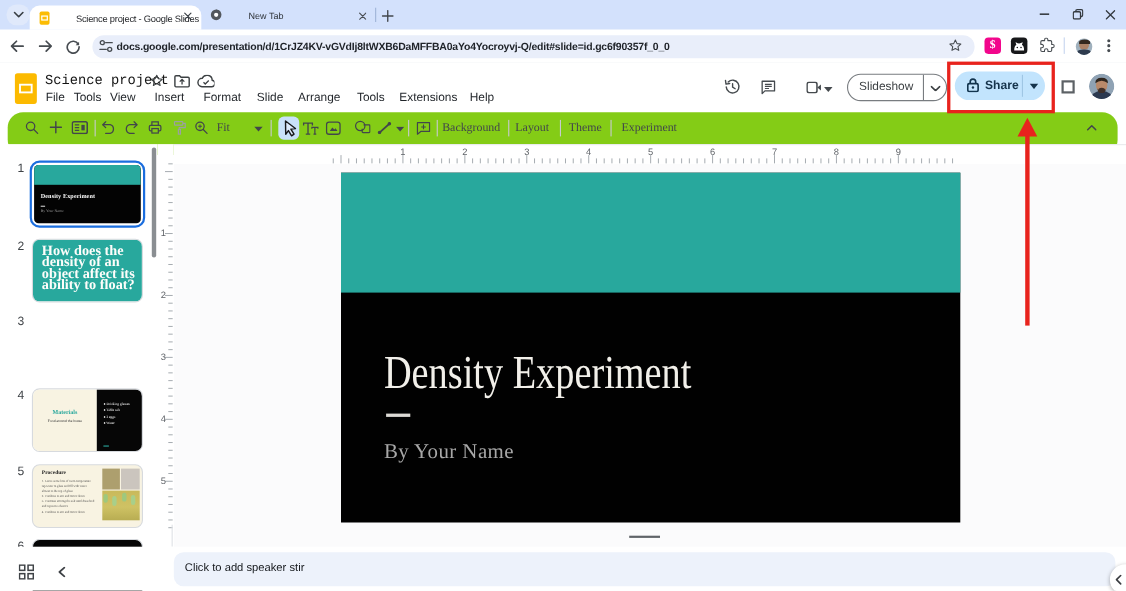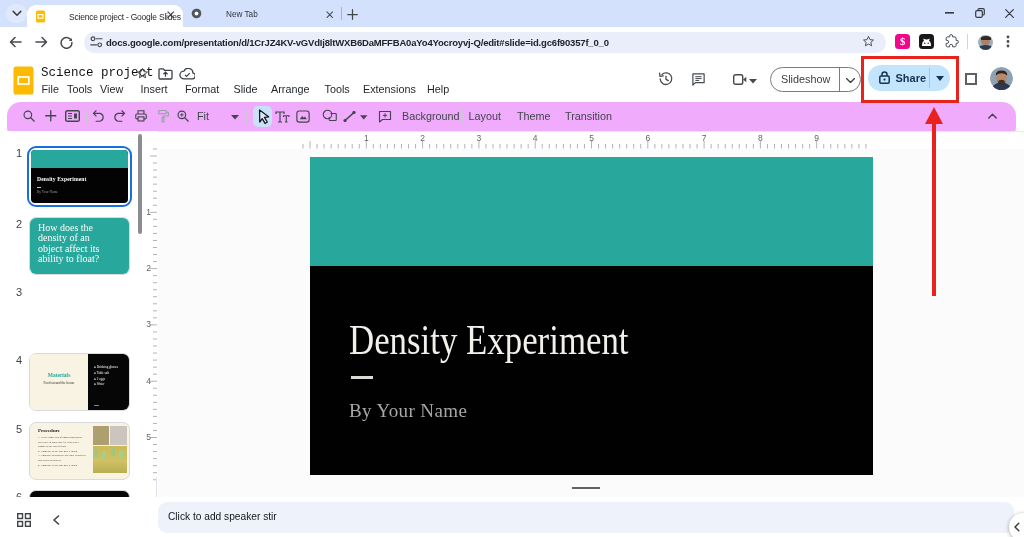--- a/index.html
+++ b/index.html
@@ -9,21 +9,21 @@
   
   #tabstrip { position:absolute; left:0; top:0; width:1024px; height:27px; background:#d3e1fc; }
   #tab1 { position:absolute; left:27px; top:5px; width:156px; height:22px; background:#fff; border-radius:9px 9px 0 0; }
   .tabtxt { font-size:8.5px; color:#1f2125; white-space:nowrap;margin-left:19px; }
   #addrrow { position:absolute; left:0; top:27px; width:1024px; height:30px; background:#fff; }
   #addrpill { position:absolute; left:84px; top:4.5px; width:802px; height:21px; background:#e9eefa; border-radius:11px; }
   
   #header { position:absolute; left:0; top:57px; width:1024px; height:43px; background:#fff; }
   .menu { font-size:10.8px; color:#1f2328; }
   
-  #toolbar { position:absolute; left:7px; top:102px; width:1009px; height:39px; background:#f0abfc; border-radius:14px; }
+  #toolbar { position:absolute; left:7px; top:102px; width:1009px; height:39px; background:#84cc16; border-radius:14px;font-family:Liberation Serif, serif; }
   .tbtxt { font-size:10.8px; color:#42464b; }
   .sep { position:absolute; top:7px; width:1px; height:15px; background:#c7cacf; }
   
   #filmstrip { position:absolute; left:0; top:131px; width:143px; height:366px; background:#fff; }
   .thumbnum { position:absolute; left:13px; width:12px; text-align:center; font-size:11px; color:#3f4347; }
   .card { position:absolute; left:29px; width:101px; height:58px; background:#fff; border:1px solid #d7dade; border-radius:7px; overflow:hidden; }
   #vruler { position:absolute; left:143px; top:131px; width:15px; height:366px; background:#fff; }
   #canvas { position:absolute; left:158px; top:131px; width:866px; height:366px; background:#fff; border-top:1px solid #e8eaed; }
   #cbg { position:absolute; left:0; top:17px; width:866px; height:349px; background:#fbfbfc; }
   #slide { position:absolute; left:152px; top:25px; width:563px; height:318px; background:#010101; }
@@ -268,21 +268,21 @@
         <path d="M3 3 H25 V19 H9 L3 24 Z" fill="none" stroke="#42464b" stroke-width="2.2" stroke-linejoin="round"></path>
         <path d="M14 6.5 V15 M9.8 10.8 H18.2" stroke="#42464b" stroke-width="2"></path>
       </svg>
     <div class="sep" style="left:390px;"></div>
     <div class="abs tbtxt" style="left:395px;top:8px;">Background</div>
     <div class="sep" style="left:455px;"></div>
     <div class="abs tbtxt" style="left:461.5px;top:8px;">Layout</div>
     <div class="sep" style="left:502px;"></div>
     <div class="abs tbtxt" style="left:510px;top:8px;">Theme</div>
     <div class="sep" style="left:548px;"></div>
-    <div class="abs tbtxt" style="left:558px;top:8px;">Transition</div>
+    <div class="abs tbtxt" style="left:558px;top:8px;">Experiment</div>
     <svg class="abs" style="left:981px;top:10.5px" width="9" height="6" viewBox="0 0 9 6">
         <path d="M0.8 5 L4.5 1.3 L8.2 5" fill="none" stroke="#42464b" stroke-width="1.4" stroke-linecap="round" stroke-linejoin="round"></path>
       </svg>
   </div>
   <div id="canvas">
     <div id="cbg"></div>
     <svg id="hticks" class="abs" style="left:135px;top:1px" width="580" height="17">
         <line x1="9.9625" y1="11" x2="9.9625" y2="15.5" stroke="#9aa0a6" stroke-width="0.8"></line>
         <line x1="17" y1="8" x2="17" y2="15.5" stroke="#9aa0a6" stroke-width="0.8"></line>
         <line x1="24.0375" y1="11" x2="24.0375" y2="15.5" stroke="#9aa0a6" stroke-width="0.8"></line>
@@ -448,21 +448,21 @@
     <div class="thumbnum" style="top:360px;">6</div>
     <div class="abs" style="left:27px;top:15px;width:105px;height:61px;border:2px solid #1a6dde;border-radius:9px;"></div>
     <div class="abs" style="left:31px;top:19px;width:97px;height:53px;border-radius:4px;overflow:hidden;background:#030303;">
       <div class="teal abs" style="left:0;top:0;width:97px;height:18px;"></div>
       <div class="abs" style="left:6px;top:26px;font-family:'Liberation Serif',serif;font-weight:bold;font-size:5.6px;color:#fff;letter-spacing:0.1px;">Density Experiment</div>
       <div class="abs" style="left:6px;top:36.5px;width:3.5px;height:0.8px;background:#ccc;"></div>
       <div class="abs" style="left:6px;top:40px;font-family:'Liberation Serif',serif;font-size:3.5px;color:#9a9a9a;">By Your Name</div>
     </div>
     <div class="card" style="top:86px;">
       <div class="teal abs" style="left:0;top:0;width:99px;height:56px;"></div>
-      <div class="abs" style="left:8px;top:5px;font-family:'Liberation Serif',serif;font-weight:normal;font-size:10px;line-height:10.4px;color:#fdfdfa;">How does the<br>density of an<br>object affect its<br>ability to float?</div>
+      <div class="abs" style="left:8px;top:5px;font-family:'Liberation Serif',serif;font-weight:bold;font-size:13px;line-height:10.4px;color:#fdfdfa;">How does the<br>density of an<br>object affect its<br>ability to float?</div>
     </div>
     <div class="card" style="top:222px;">
       <div class="abs" style="left:0;top:0;width:58px;height:56px;background:#f8f3e2;"></div>
       <div class="abs" style="left:58px;top:0;width:41px;height:56px;background:#060606;"></div>
       <div class="abs" style="left:0px;top:18px;width:58px;text-align:center;font-family:'Liberation Serif',serif;font-weight:bold;font-size:5.5px;color:#2aa89d;">Materials</div>
       <div class="abs" style="left:0px;top:27px;width:58px;text-align:center;font-family:'Liberation Serif',serif;font-size:3.4px;color:#333;">Food around the house</div>
       <div class="abs" style="left:64px;top:11px;font-size:3.2px;line-height:5.8px;color:#fff;font-family:'Liberation Serif',serif;">● Drinking glasses<br>● Table salt<br>● 2 eggs<br>● Water</div>
       <div class="abs" style="left:64px;top:51px;width:5px;height:1px;background:#2aa89d;"></div>
     </div>
     <div class="card" style="top:291px;background:#f8f3e2;">

